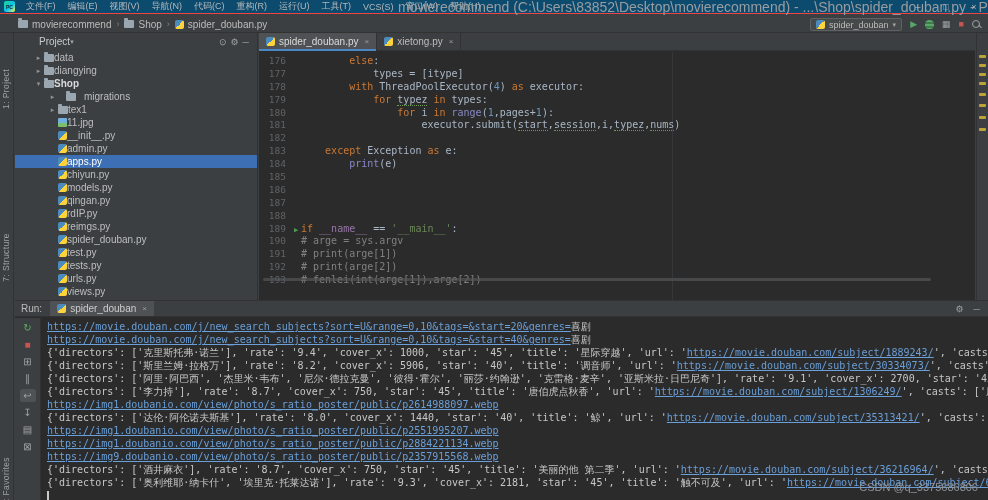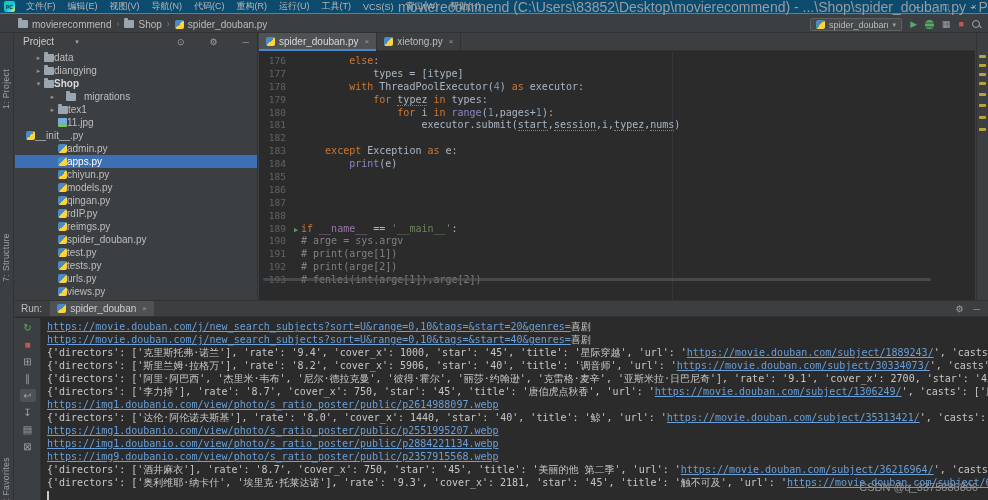--- a/index.html
+++ b/index.html
@@ -44,21 +44,21 @@
   .search-icon::before{content:"";position:absolute;left:0;top:0;width:6px;height:6px;border:1.4px solid #9fa2a5;border-radius:50%}
   .search-icon::after{content:"";position:absolute;left:6px;top:6px;width:4px;height:1.4px;background:#9fa2a5;transform:rotate(45deg)}
 
   
   #left-stripe{position:absolute;left:0;top:33px;width:14px;height:467px;background:#3c3f41;border-right:1px solid #323232}
   .vlabel{position:absolute;left:1px;writing-mode:vertical-lr;transform:rotate(180deg);
           font-size:8.5px;color:#9fa2a5;white-space:nowrap;letter-spacing:.4px}
 
   
   #project{position:absolute;left:15px;top:33px;width:243px;height:267px;background:#3c3f41;border-right:1px solid #323232;overflow:hidden}
-  #project-header{height:17px;display:flex;align-items:center;padding:0 6px 0 8px;font-size:10px;color:#c8cacc;gap:21px}
+  #project-header{height:17px;display:flex;align-items:center;padding:0 6px 0 24px;font-size:10px;color:#c8cacc;gap:0}
   #project-header .spacer{flex:1}
   .ph-icon{color:#9fa2a5;font-size:9px;padding:0 2px}
   #project-tree{position:absolute;top:18px;left:0;right:0;bottom:0;overflow:hidden;font-size:10px}
   .tree-row{height:13px;display:flex;align-items:center;white-space:nowrap;color:#bcbec0}
   .tree-row.selected{background:#3c6fb3;color:#ffffff}
   .tree-arrow{width:11px;font-size:7px;color:#8f9396;text-align:center;flex:none}
   .tree-label{}
   .tree-label.bold{font-weight:bold;color:#d8dadc}
   .tree-row.selected .tree-label{color:#fff}
 
@@ -201,21 +201,21 @@
         <div class="tree-row" style="padding-left: 32px;">
           <span class="tree-arrow">▸</span>
           <span class="ic-folder"></span>
           <span class="tree-label">tex1</span>
         </div>
         <div class="tree-row" style="padding-left: 32px;">
           <span class="tree-arrow"></span>
           <span class="ic-image"></span>
           <span class="tree-label">11.jpg</span>
         </div>
-        <div class="tree-row" style="">
+        <div class="tree-row" style="padding-left: 32px;">
           <span class="tree-arrow"></span>
           <span class="ic-py"></span>
           <span class="tree-label">__init__.py</span>
         </div>
         <div class="tree-row" style="padding-left: 32px; align-items: center;">
           <span class="tree-arrow"></span>
           <span class="ic-py"></span>
           <span class="tree-label">admin.py</span>
         </div>
         <div class="tree-row selected" style="padding-left: 32px;">

